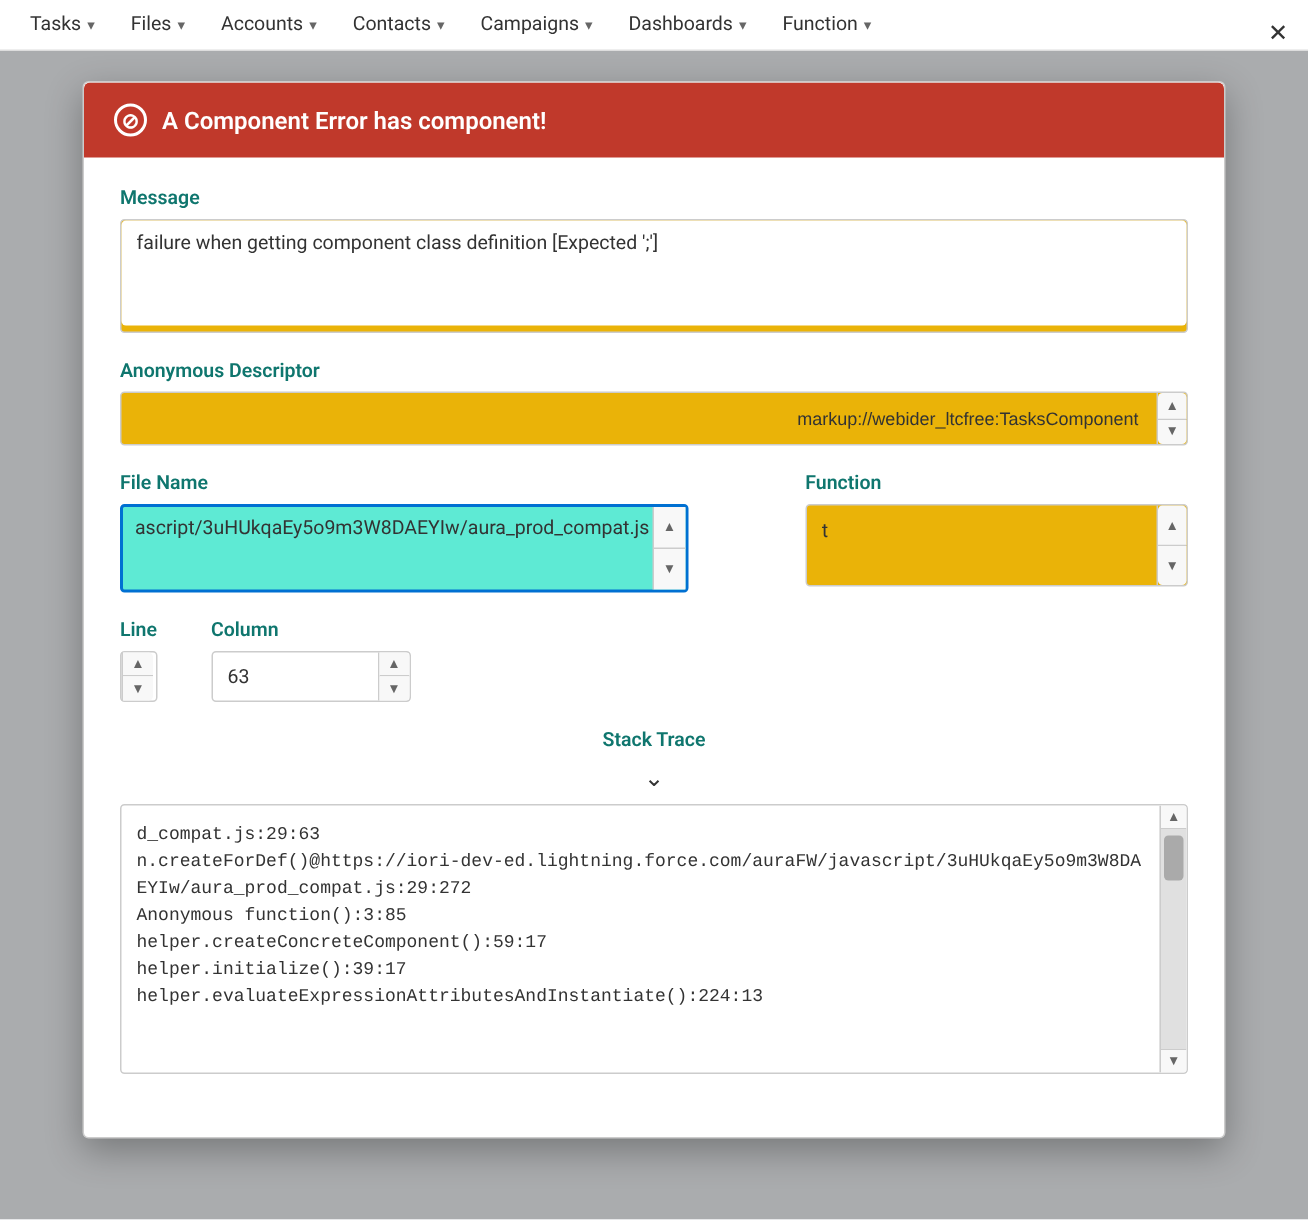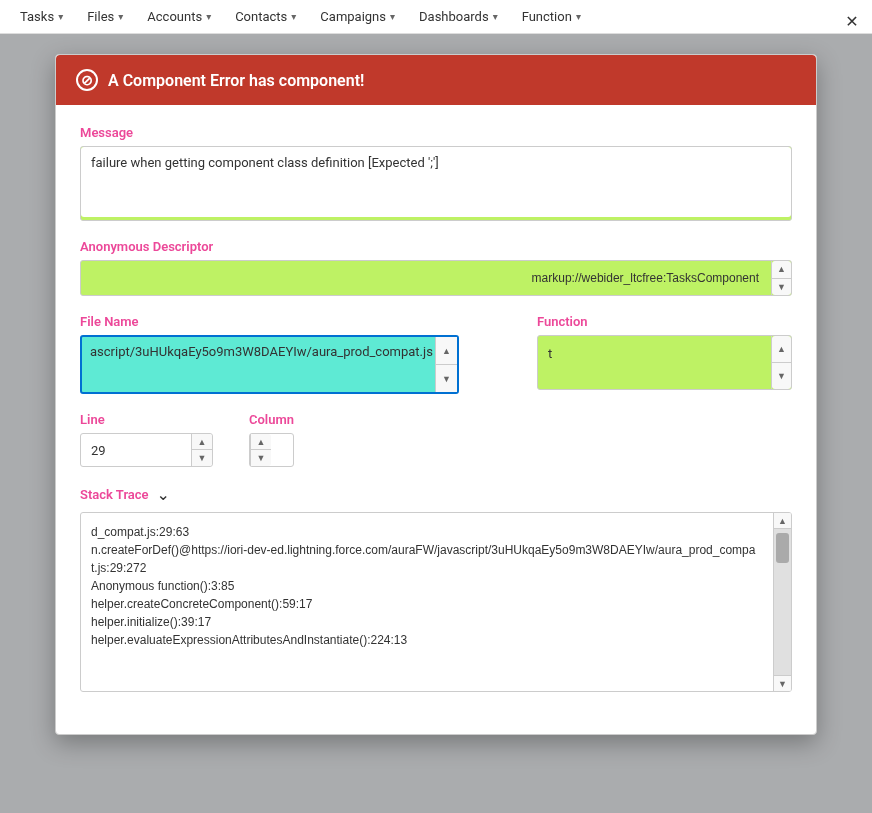--- a/index.html
+++ b/index.html
@@ -114,21 +114,21 @@
     }
 
     
     .modal-body {
       padding: 20px 24px 24px;
     }
 
     .field-label {
       font-size: 13px;
       font-weight: 600;
-      color: #ec4899;
+      color: #0f766e;
       margin-bottom: 6px;
     }
 
     .field-group {
       margin-bottom: 18px;
     }
 
     
     .field-textarea {
       width: 100%;
@@ -139,21 +139,21 @@
       color: #333;
       resize: none;
       min-height: 70px;
       font-family: inherit;
     }
 
     .field-input-with-scroll {
       position: relative;
       border: 1px solid #ccc;
       border-radius: 3px;
-      background: #bef264;
+      background: #eab308;
     }
     .field-input-with-scroll input,
     .field-input-with-scroll .input-text {
       width: calc(100% - 20px);
       border: none;
       padding: 8px 10px;
       font-size: 13px;
       color: #333;
       outline: none;
       font-family: inherit;
@@ -239,37 +239,38 @@
     .spinner-arrow:first-child { border-bottom: 1px solid #ccc; border-radius: 0 3px 0 0; }
     .spinner-arrow:last-child { border-radius: 0 0 3px 0; }
 
     
     .stack-trace-header {
       display: flex;
       align-items: center;
       gap: 8px;
       margin-bottom: 8px;
       cursor: pointer;
+      flex-direction: column;
     }
     .stack-trace-toggle {
       font-size: 16px;
       color: #333;
     }
 
     .stack-trace-box {
       position: relative;
       border: 1px solid #ccc;
       border-radius: 3px;
       background: #fff;
       height: 180px;
       overflow: hidden;
     }
     .stack-trace-content {
       padding: 10px 30px 10px 10px;
-      font-family: Liberation Sans, sans-serif;
+      font-family: Liberation Mono, monospace;
       font-size: 12px;
       color: #333;
       line-height: 1.5;
       overflow-y: auto;
       height: 100%;
       white-space: pre-wrap;
       word-break: break-all;
     }
     .stack-trace-scrollbar {
       position: absolute;
@@ -438,30 +439,30 @@
               <div class="scroll-arrow">▼</div>
             </div>
           </div>
         </div>
       </div>
 
       <div class="number-row">
         <div>
           <div class="field-label">Line</div>
           <div class="number-field">
-            <input type="number" style="width: 110px;" value="29">
             <div class="spinner-arrows">
               <div class="spinner-arrow">▲</div>
               <div class="spinner-arrow">▼</div>
             </div>
           </div>
         </div>
         <div>
           <div class="field-label">Column</div>
           <div class="number-field">
+            <input type="number" style="width: 110px;" value="63">
             <div class="spinner-arrows">
               <div class="spinner-arrow">▲</div>
               <div class="spinner-arrow">▼</div>
             </div>
           </div>
         </div>
       </div>
 
       <div class="field-group">
         <div class="stack-trace-header">

